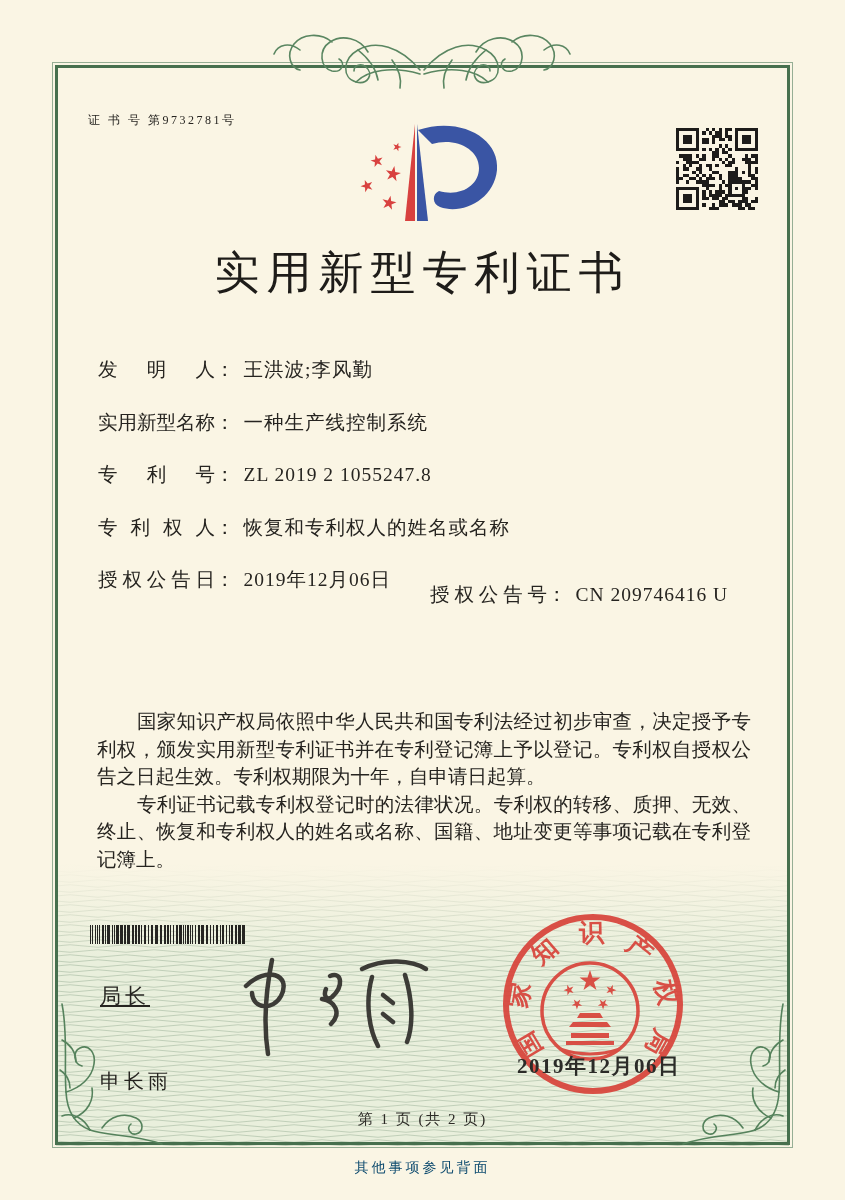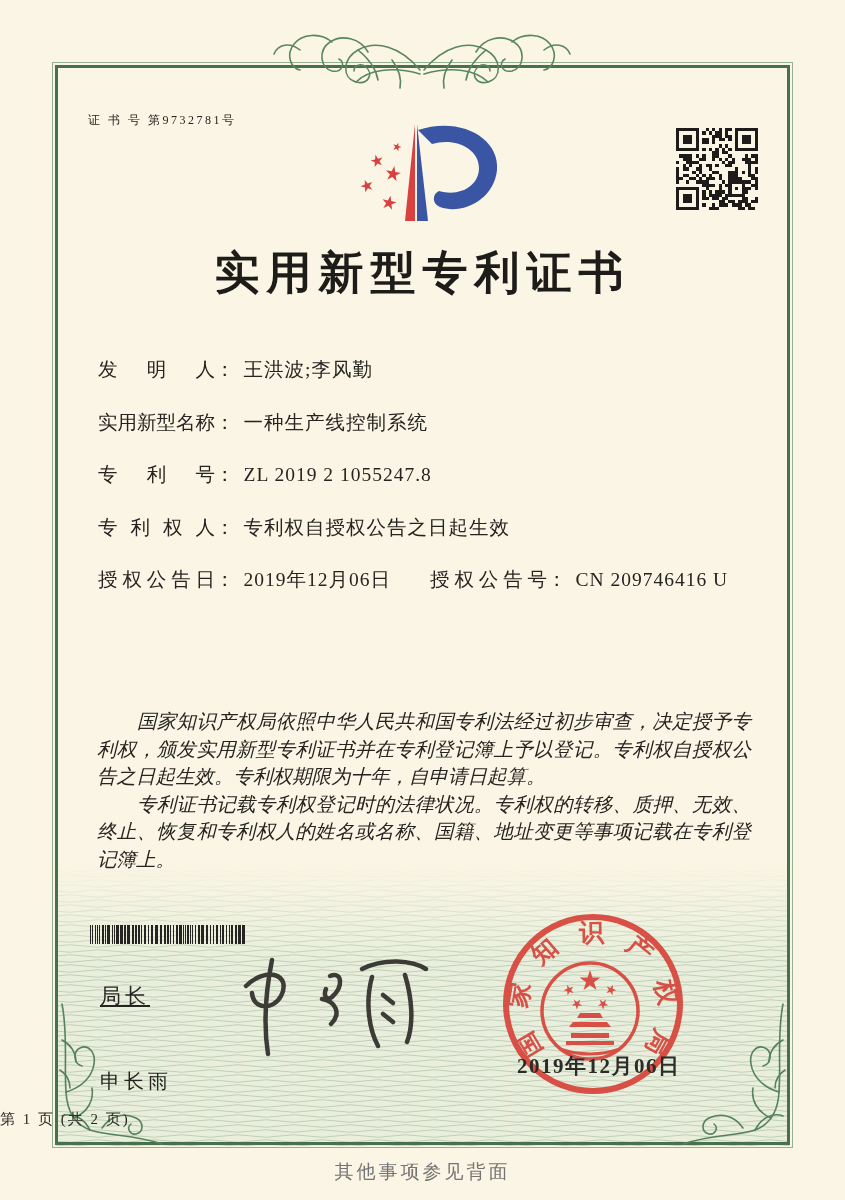--- a/index.html
+++ b/index.html
@@ -20,48 +20,48 @@
 
   .orn-top{position:absolute;left:272px;top:30px;width:300px;height:72px;}
   .corner{position:absolute;width:115px;height:150px;}
   .corner-l{left:54px;top:1000px;}
   .corner-r{left:676px;top:1000px;}
 
   .cert-no{position:absolute;left:88px;top:112px;font-size:12px;letter-spacing:2.5px;}
   .logo{position:absolute;left:348px;top:116px;width:170px;height:112px;}
   .qr{position:absolute;left:676px;top:128px;width:82px;height:82px;}
   .title{position:absolute;left:0;right:0;top:243px;margin:0;text-align:center;
-         font-size:45px;font-weight:700;letter-spacing:7px;color:#1e1c19;}
+         font-size:45px;font-weight:400;letter-spacing:7px;color:#1e1c19;}
 
   .fields{position:absolute;left:98px;top:356px;right:88px;font-size:19.5px;}
   .row{margin-bottom:24.5px;line-height:28px;white-space:nowrap;position:relative;}
   .flabel{display:inline-block;width:117px;text-align:justify;text-align-last:justify;vertical-align:top;}
   .colon{display:inline-block;margin-right:9px;}
   .fvalue{letter-spacing:1px;}
-  .grant-no{position:absolute;left:332px;top:0;}
+  .grant-no{position:absolute;left:332px;top:15px;}
 
   .paras{position:absolute;left:97px;right:94px;top:708px;font-size:19.5px;
          line-height:27.5px;text-align:justify;}
-  .paras p{margin:0;text-indent:2.05em;font-style:italic;}
+  .paras p{margin:0;text-indent:2.05em;}
 
   .barcode{position:absolute;left:90px;top:925px;width:158px;height:19px;}
   .gov-title{position:absolute;left:100px;top:982px;font-size:21px;letter-spacing:4px;
              font-family:"Liberation Sans",sans-serif;text-decoration:underline;}
   .gov-name{position:absolute;left:100px;top:1028px;font-size:20px;letter-spacing:4px;
             font-family:Liberation Sans, sans-serif;margin-top:40px;}
   .sig{position:absolute;left:222px;top:943px;width:220px;height:118px;}
 
   .seal{position:absolute;left:500px;top:911px;width:186px;height:186px;opacity:.93;}
   .seal-date{position:absolute;left:517px;top:1052px;font-size:21px;letter-spacing:1.5px;
              color:#2b2b28;font-weight:600;}
 
-  .page-info{position:absolute;left:0;right:0;top:1110px;text-align:left;
+  .page-info{position:absolute;left:0;right:0;top:1110px;text-align:center;
              font-size:15px;letter-spacing:2px;color:#2c2a26;}
   .foot-note{position:absolute;left:0;right:0;top:1159px;text-align:center;
-             font-size:19px;letter-spacing:3px;color:#737373;}
+             font-size:14px;letter-spacing:3px;color:#0c4a6e;}
   .hidden-defs{position:absolute;width:0;height:0;overflow:hidden;}
 </style>
 </head>
 <body>
 
 <div class="page">
 
   <svg class="hidden-defs" aria-hidden="true">
     <defs>
       <path id="star5" d="M0,-1 L0.225,-0.309 L0.951,-0.309 L0.363,0.118 L0.588,0.809 L0,0.382 L-0.588,0.809 L-0.363,0.118 L-0.951,-0.309 L-0.225,-0.309 Z"></path>
@@ -504,21 +504,21 @@
     <div class="row">
       <span class="flabel">发明人</span><span class="colon">：</span><span class="fvalue">王洪波;李风勤</span>
     </div>
     <div class="row">
       <span class="flabel">实用新型名称</span><span class="colon">：</span><span class="fvalue">一种生产线控制系统</span>
     </div>
     <div class="row">
       <span class="flabel">专利号</span><span class="colon">：</span><span class="fvalue">ZL 2019 2 1055247.8</span>
     </div>
     <div class="row">
-      <span class="flabel">专利权人</span><span class="colon">：</span><span class="fvalue">专利权自授权公告之日起生效</span>
+      <span class="flabel">专利权人</span><span class="colon">：</span><span class="fvalue">恢复和专利权人的姓名或名称</span>
     </div>
     <div class="row">
       <span class="flabel">授权公告日</span><span class="colon">：</span><span class="fvalue">2019年12月06日</span>
       <span class="grant-no">
         <span class="flabel">授权公告号</span><span class="colon">：</span><span class="fvalue">CN 209746416 U</span>
       </span>
     </div>
   </div>
 
   <div class="paras">

